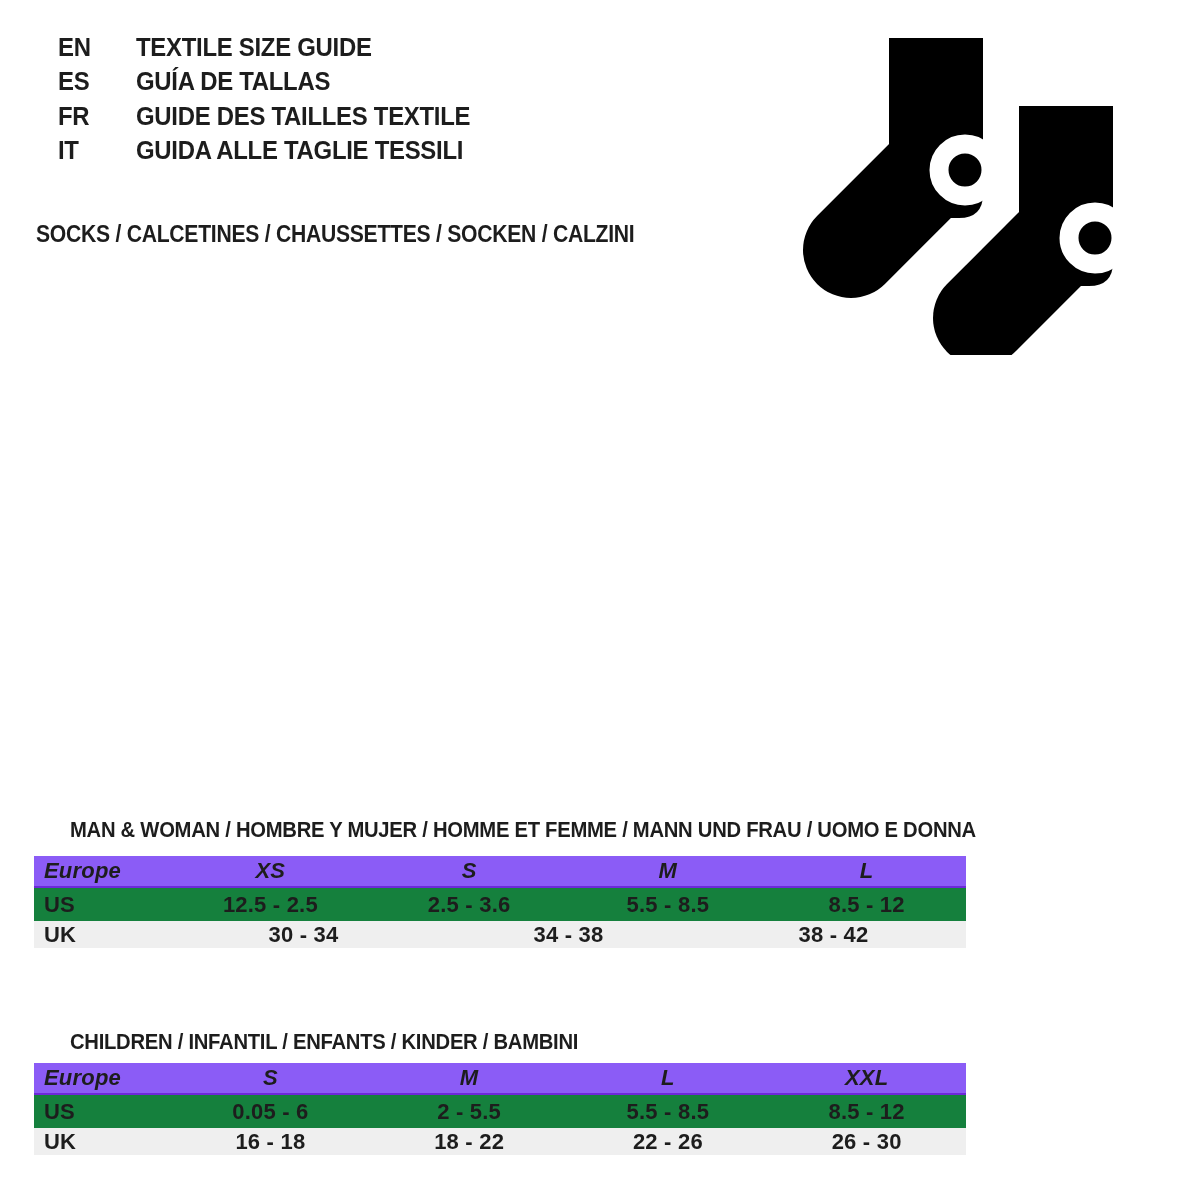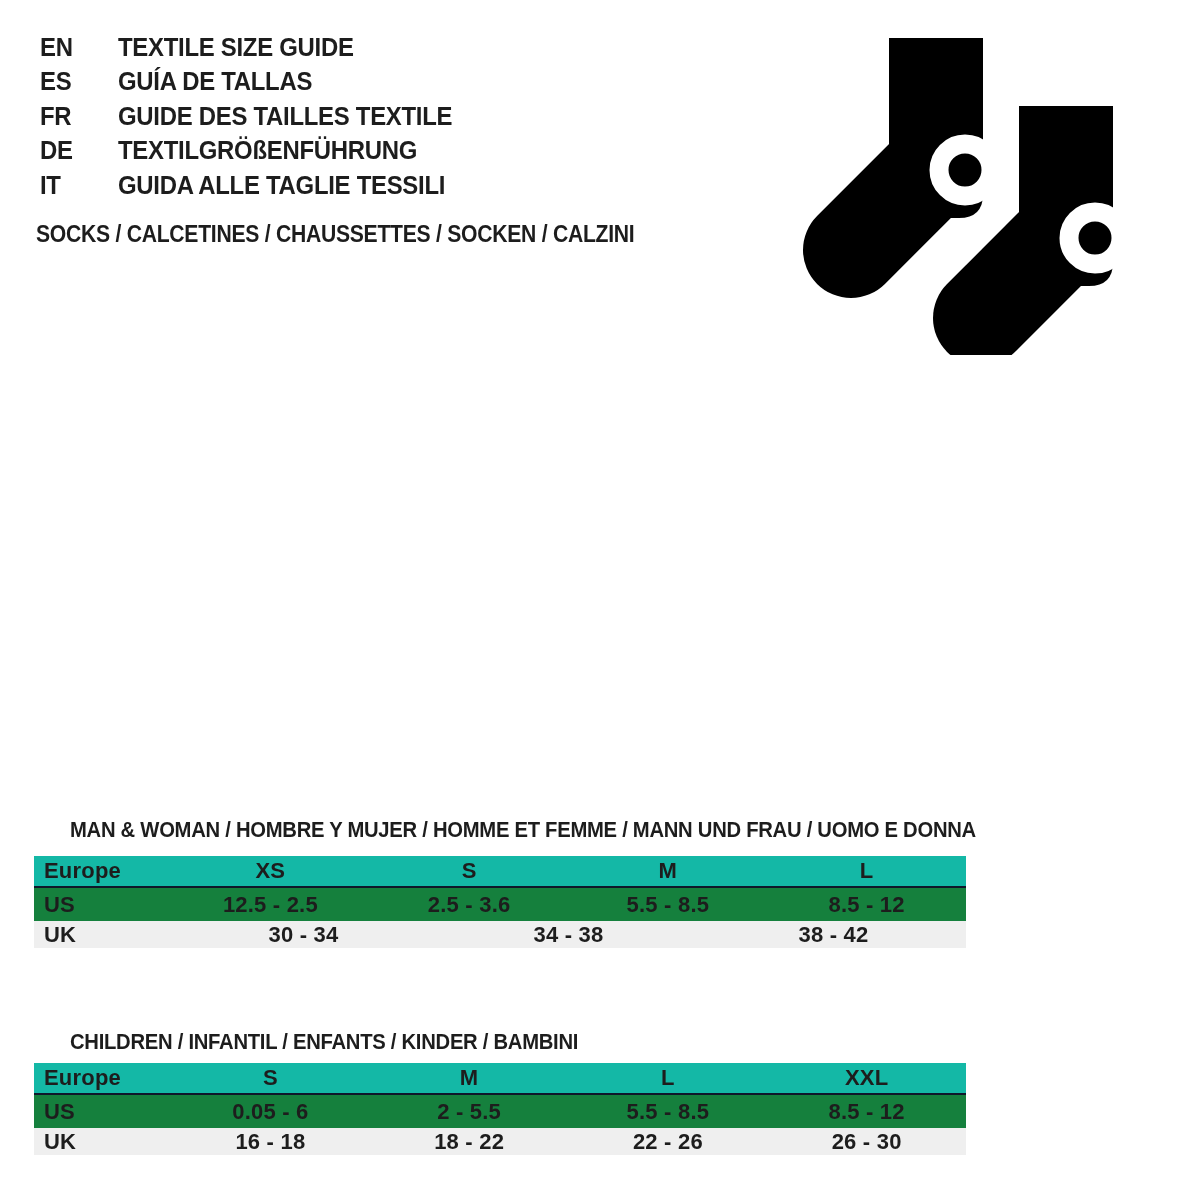--- a/index.html
+++ b/index.html
@@ -24,20 +24,21 @@
   .lang-block {
     position: absolute;
     left: 40px;
     top: 30px;
   }
   .lang-row {
     display: flex;
     align-items: center;
     height: 34.5px;
     font-size: 26px;
+    margin-left: 18px;
   }
   .lang-code { width: 78px; }
   
   .category-line {
     position: absolute;
     left: 36px;
     top: 221px;
     font-size: 23px;
   }
   
@@ -58,23 +59,24 @@
   .size-table {
     position: absolute;
     left: 34px;
     width: 932px;
   }
   .table-1 { top: 856px; }
   .table-2 { top: 1063px; }
   .t-row { display: flex; width: 100%; }
   .t-row.head {
     height: 32px;
-    background: #14b8a6;
-    border-bottom: 2px solid #0f172a;
+    background: #8b5cf6;
+    border-bottom: 2px solid #6d28d9;
     box-sizing: border-box;
+    font-style: italic;
   }
   .t-row.row-a { height: 33px; background: #15803d; }
   .t-row.row-b { height: 27px; background: #efefef; }
   .t-cell {
     display: flex;
     align-items: center;
     justify-content: center;
     font-size: 22px;
     letter-spacing: 0.2px;
   }
@@ -96,24 +98,20 @@
       <span class="lang-code"><span class="cond">EN</span></span>
       <span class="lang-label"><span class="cond">TEXTILE SIZE GUIDE</span></span>
     </div>
     <div class="lang-row">
       <span class="lang-code"><span class="cond">ES</span></span>
       <span class="lang-label"><span class="cond">GUÍA DE TALLAS</span></span>
     </div>
     <div class="lang-row">
       <span class="lang-code"><span class="cond">FR</span></span>
       <span class="lang-label"><span class="cond">GUIDE DES TAILLES TEXTILE</span></span>
-    </div>
-    <div class="lang-row">
-      <span class="lang-code"><span class="cond">DE</span></span>
-      <span class="lang-label"><span class="cond">TEXTILGRÖßENFÜHRUNG</span></span>
     </div>
     <div class="lang-row">
       <span class="lang-code"><span class="cond">IT</span></span>
       <span class="lang-label"><span class="cond">GUIDA ALLE TAGLIE TESSILI</span></span>
     </div>
   </div>
 
   <div class="category-line">
     <span class="cond">SOCKS / CALCETINES / CHAUSSETTES / SOCKEN / CALZINI</span>
   </div>

